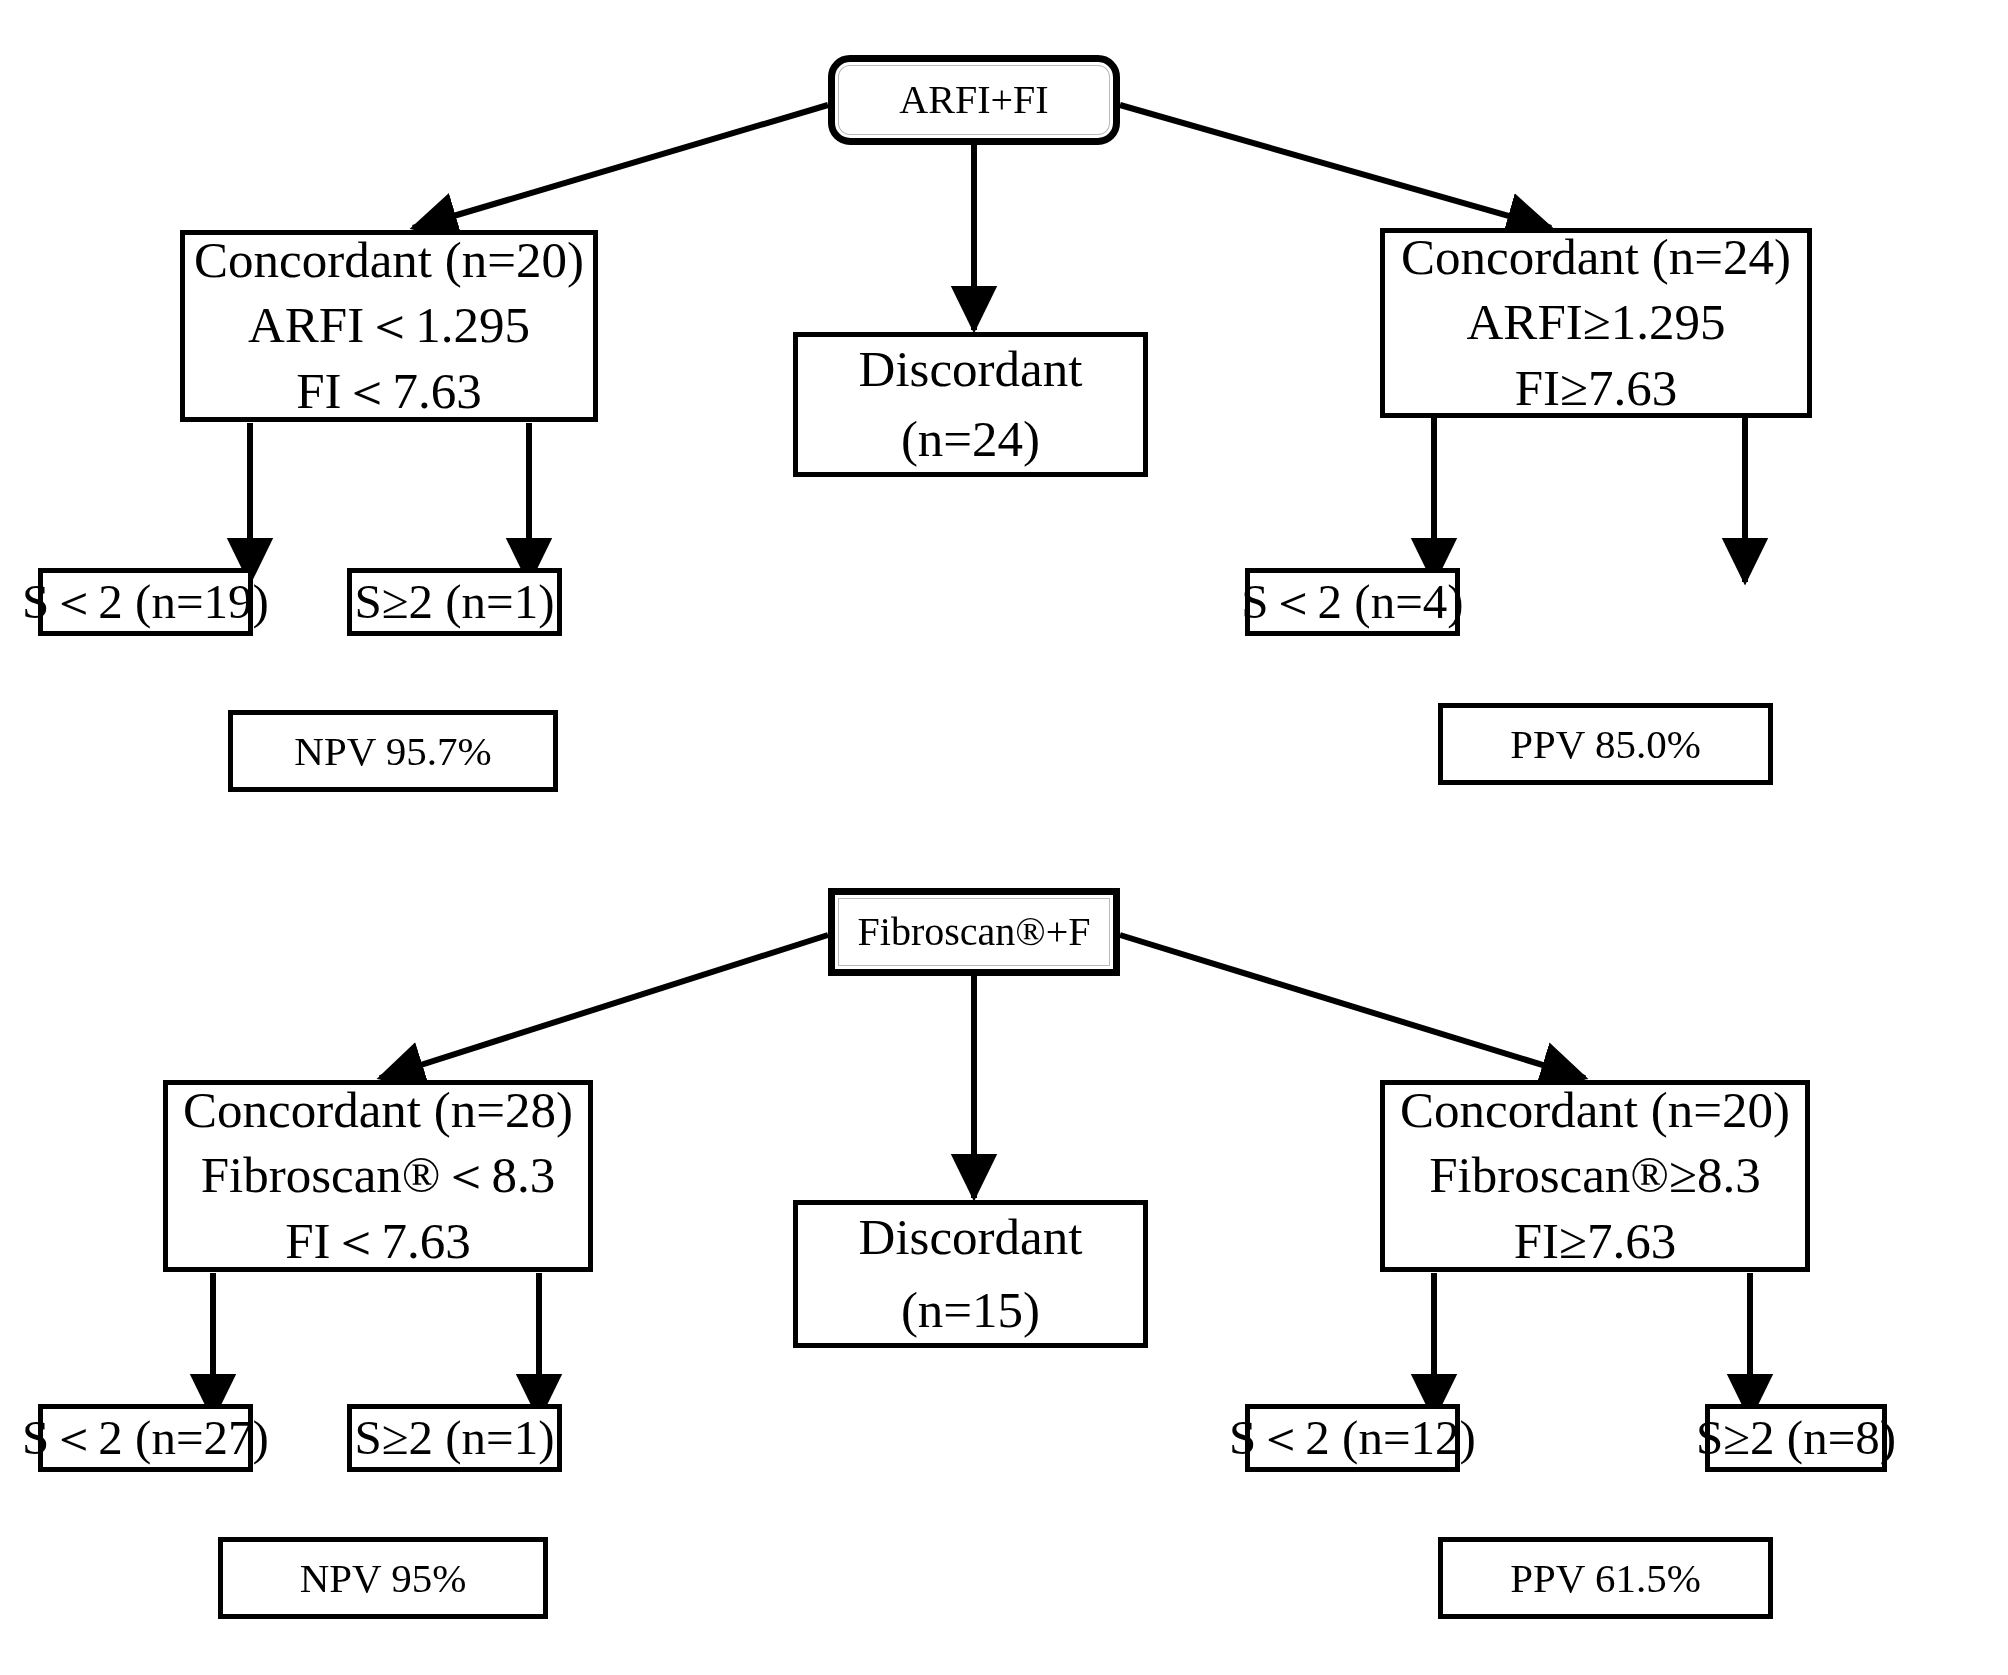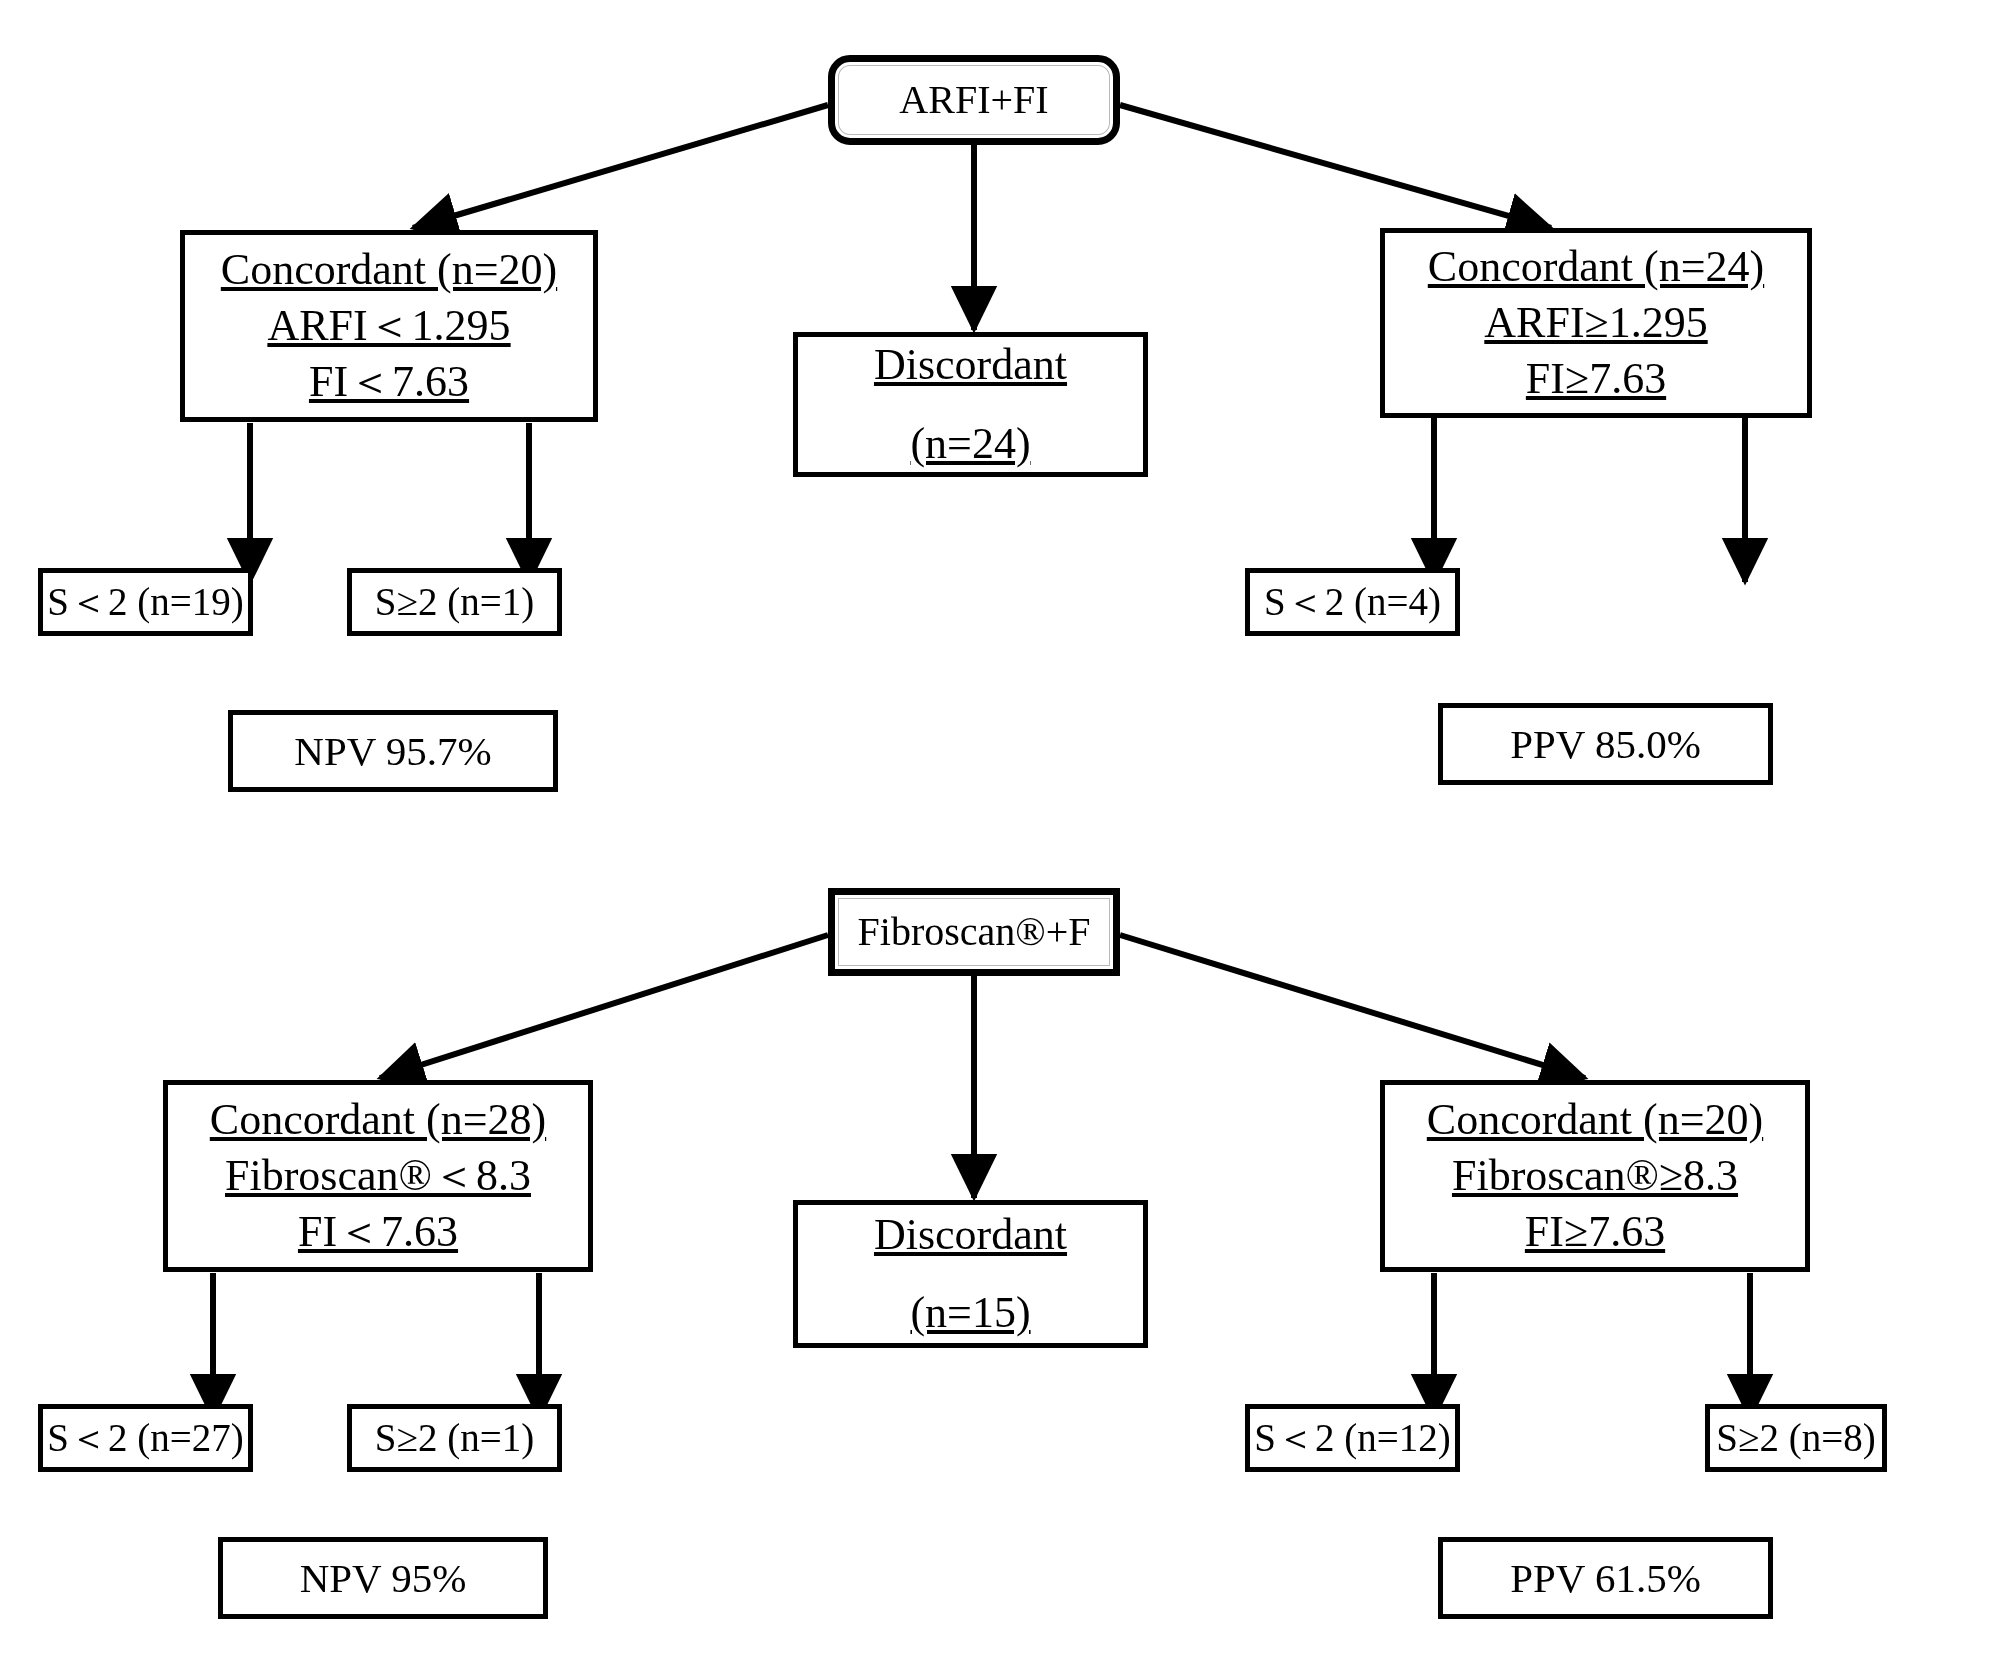--- a/index.html
+++ b/index.html
@@ -39,22 +39,22 @@
   }
   .node-box.root {
     border-width: 7px;
     box-shadow: inset 0 0 0 3px #ffffff, inset 0 0 0 4px #b9b9b9;
   }
   .node-line {
     display: block;
     white-space: nowrap;
   }
   .fs-big   { font-size: 40px; }
-  .fs-mid   { font-size: 44px; text-decoration: underline; }
-  .fs-leaf  { font-size: 39px; }
+  .fs-mid   { font-size: 51px; }
+  .fs-leaf  { font-size: 49px; }
   .fs-pv    { font-size: 41px; }
   .gap-line { height: 22px; }
 </style>
 </head>
 <body>
 
 <div id="canvas">
 
   <svg class="flow" viewBox="0 0 2008 1675">
     <defs>

